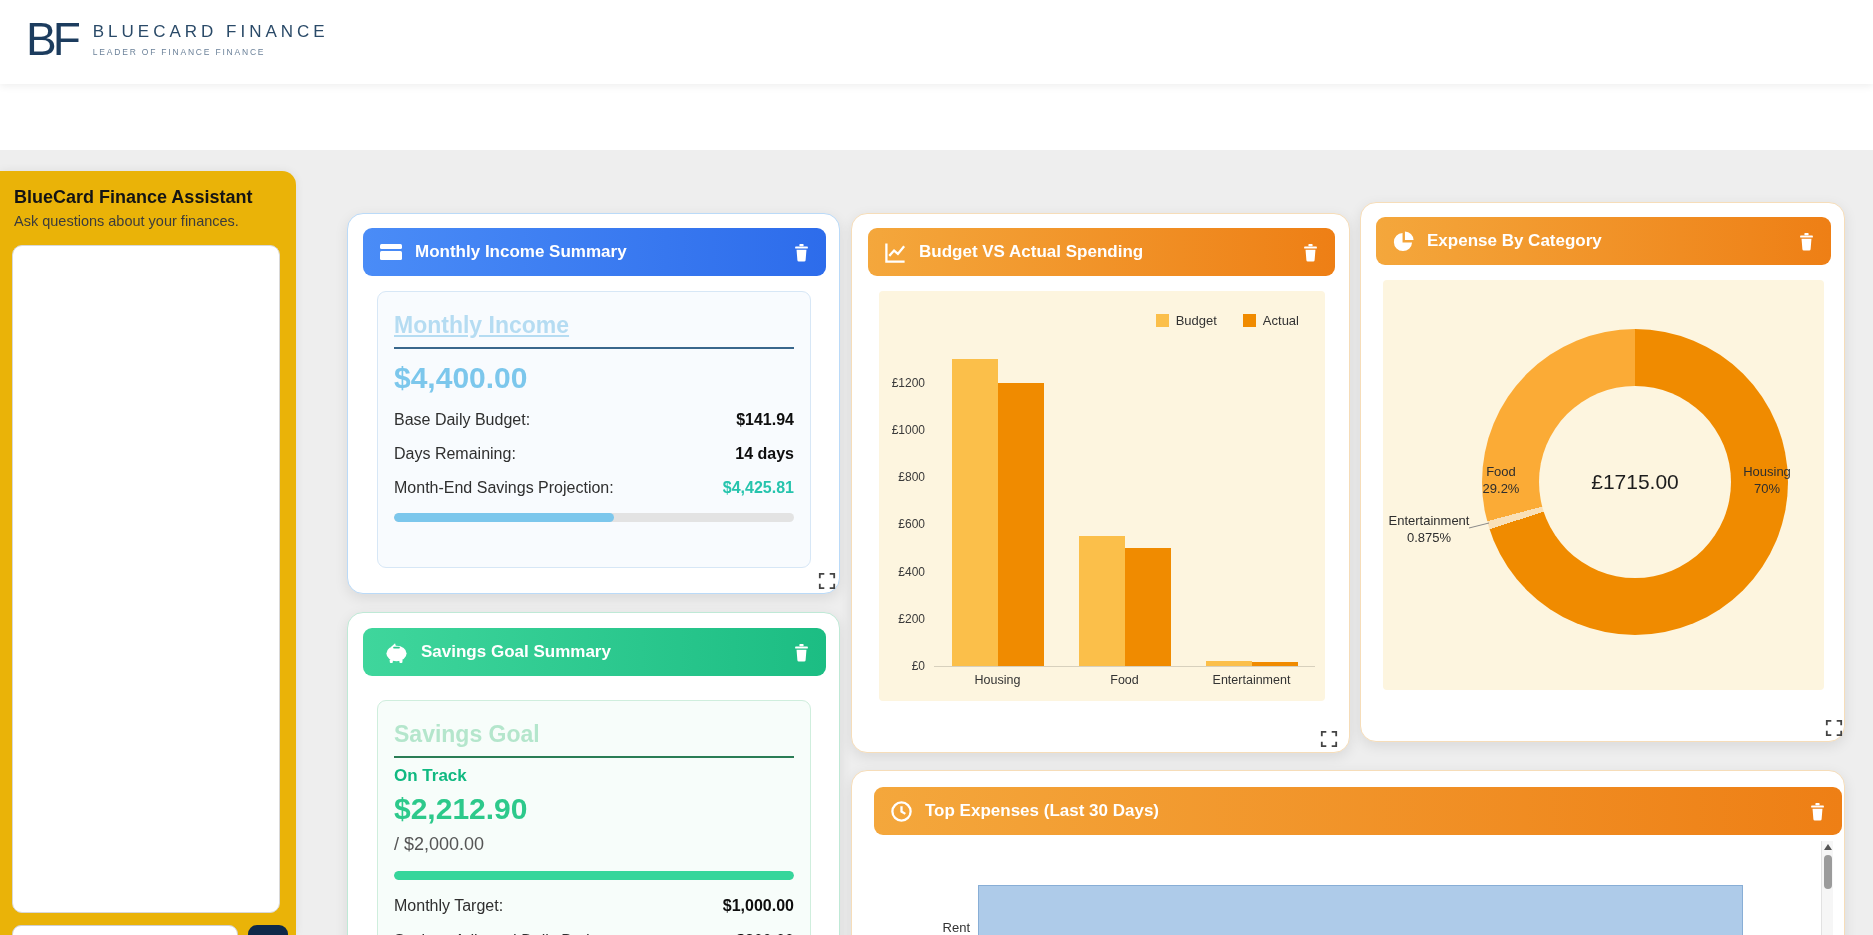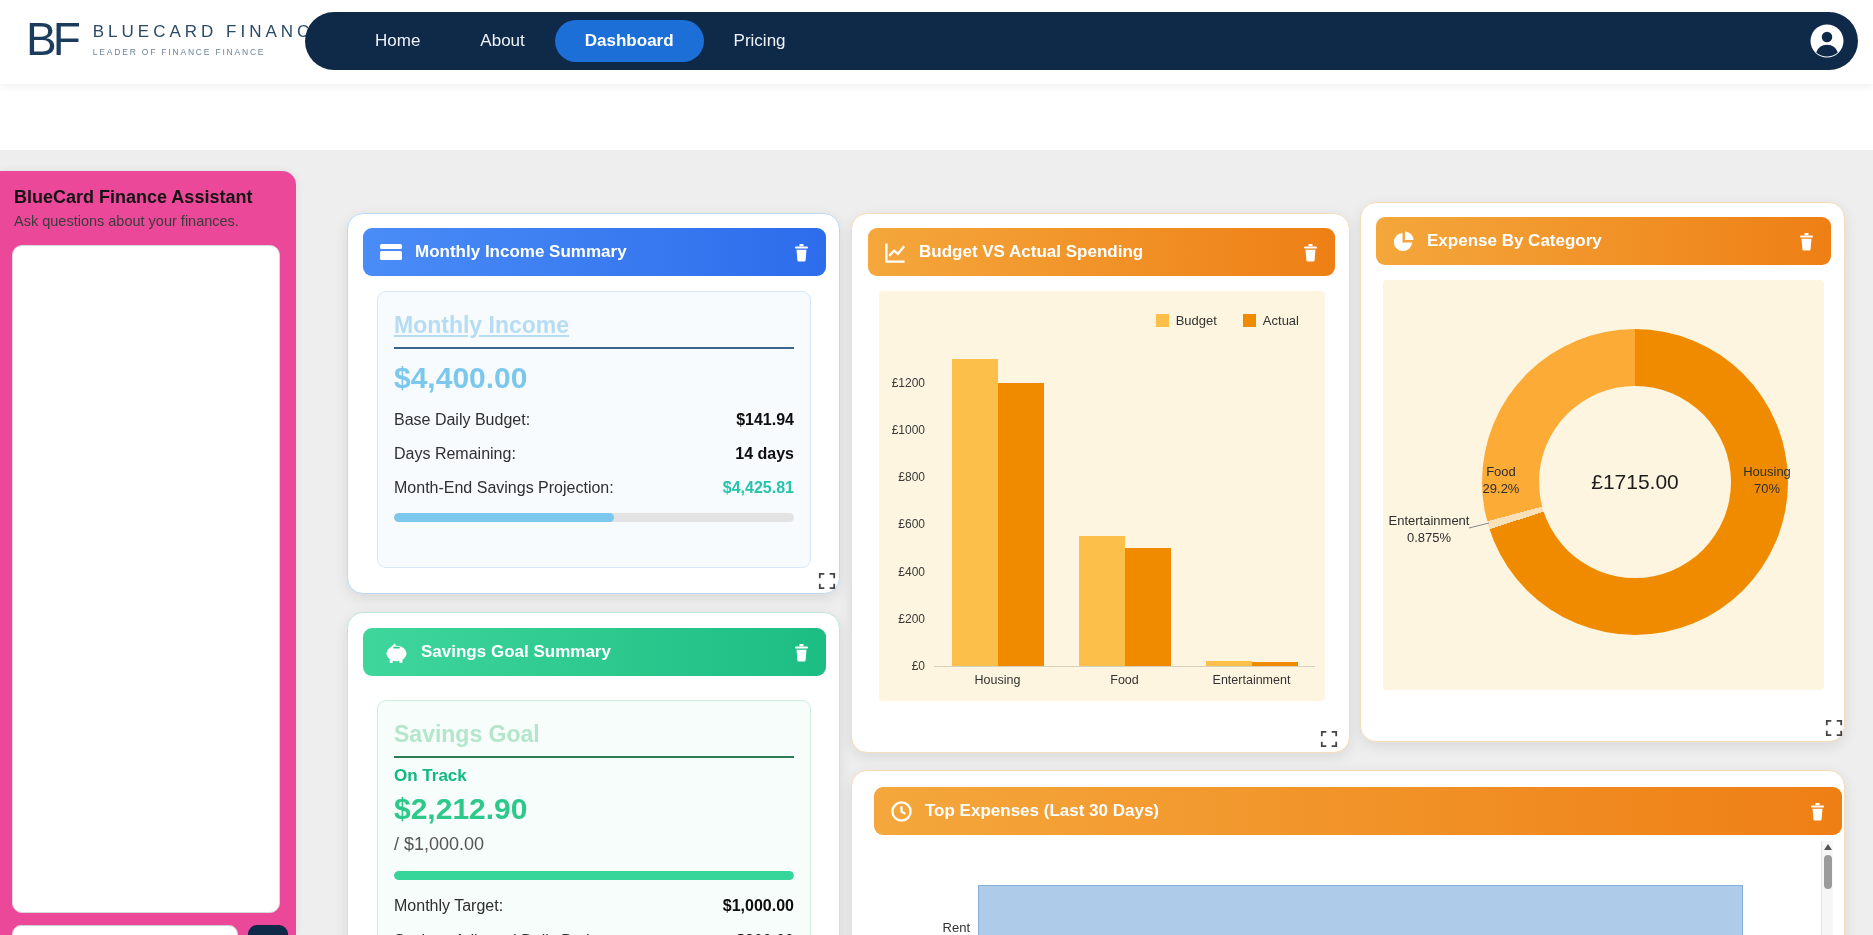--- a/index.html
+++ b/index.html
@@ -17,21 +17,21 @@
   .brand-tag { font-size:8.5px; letter-spacing:1.8px; color:#6b8199; margin-top:5px; }
 
   .navbar { position:absolute; left:305px; top:12px; width:1553px; height:58px; background:#0f2949;
             border-radius:29px; display:flex; align-items:center; padding:0 12px 0 40px; }
   .nav-item { color:#eef3f9; font-size:17px; padding:11px 30px; border-radius:21px; cursor:pointer; }
   .nav-item.active { background:#1d6fd8; font-weight:700; color:#fff; }
   .avatar-btn { margin-left:auto; width:38px; height:38px; border-radius:50%; background:transparent;
                 border:none; cursor:pointer; display:flex; align-items:center; justify-content:center; }
 
   
-  .assistant { position:absolute; left:0; top:171px; width:296px; height:764px; background:#ec4899;
+  .assistant { position:absolute; left:0; top:171px; width:296px; height:764px; background:#eab308;
                border-radius:0 14px 0 0; box-shadow:0 0 10px rgba(0,0,0,.07); z-index:2; }
   .assistant-title { position:absolute; left:14px; top:16px; font-size:18px; font-weight:700; color:#141414; }
   .assistant-sub { position:absolute; left:14px; top:42px; font-size:14.5px; color:#3c3c3c; }
   .chat-area { position:absolute; left:12px; top:74px; width:268px; height:668px; background:#fff;
                border:1px solid #d8d8d8; border-radius:10px; }
   .chat-row { position:absolute; left:12px; top:754px; width:276px; display:flex; gap:10px; }
   .chat-input { width:226px; height:42px; border:1px solid #cfcfcf; border-radius:9px; background:#fff; }
   .chat-send { width:40px; height:42px; background:#0f2949; border:none; border-radius:9px; cursor:pointer; }
 
   
@@ -129,35 +129,20 @@
   <div class="gray-bg"></div>
 
   <div class="header">
     <div class="logo">
       <div class="monogram">BF</div>
       <div>
         <div class="brand-name">BLUECARD FINANCE</div>
         <div class="brand-tag">LEADER OF FINANCE FINANCE</div>
       </div>
     </div>
-    <nav class="navbar">
-      <a class="nav-item">Home</a>
-      <a class="nav-item">About</a>
-      <a class="nav-item active">Dashboard</a>
-      <a class="nav-item">Pricing</a>
-      <button class="avatar-btn">
-        <span>
-          <svg width="36" height="36" viewBox="0 0 24 24">
-            <circle cx="12" cy="12" r="11" fill="#fff"></circle>
-            <circle cx="12" cy="9.3" r="3.5" fill="#0f2949"></circle>
-            <path d="M4.8 19.6a7.6 7.6 0 0 1 14.4 0 11 11 0 0 1-14.4 0z" fill="#0f2949"></path>
-          </svg>
-        </span>
-      </button>
-    </nav>
   </div>
 
   <aside class="assistant">
     <h2 class="assistant-title">BlueCard Finance Assistant</h2>
     <div class="assistant-sub">Ask questions about your finances.</div>
     <div class="chat-area"></div>
     <div class="chat-row">
       <input class="chat-input" type="text" value="" style="">
       <button class="chat-send"></button>
     </div>
@@ -229,21 +214,21 @@
             <rect x="3" y="4.5" width="18" height="3" rx="1" fill="#fff"></rect>
             <path d="M5 9h14l-1.2 15a2 2 0 0 1-2 1.8H8.2a2 2 0 0 1-2-1.8z" fill="#fff"></path>
           </svg>
         </span>
       </button>
     </div>
     <div class="savings-inner">
       <div class="wm wm-green">Savings Goal</div>
       <div class="status-ontrack">On Track</div>
       <div class="amount amount-green">$2,212.90</div>
-      <div class="target-line">/ $1,000.00</div>
+      <div class="target-line">/ $2,000.00</div>
       <div class="progress">
         <div class="progress-fill" id="savings-fill" style="width: 100%;"></div>
       </div>
       <div class="inforow">
         <span>Monthly Target:</span>
         <span class="val">$1,000.00</span>
       </div>
       <div class="inforow">
         <span>Savings Adjusted Daily Budget:</span>
         <span class="val">$300.00</span>

